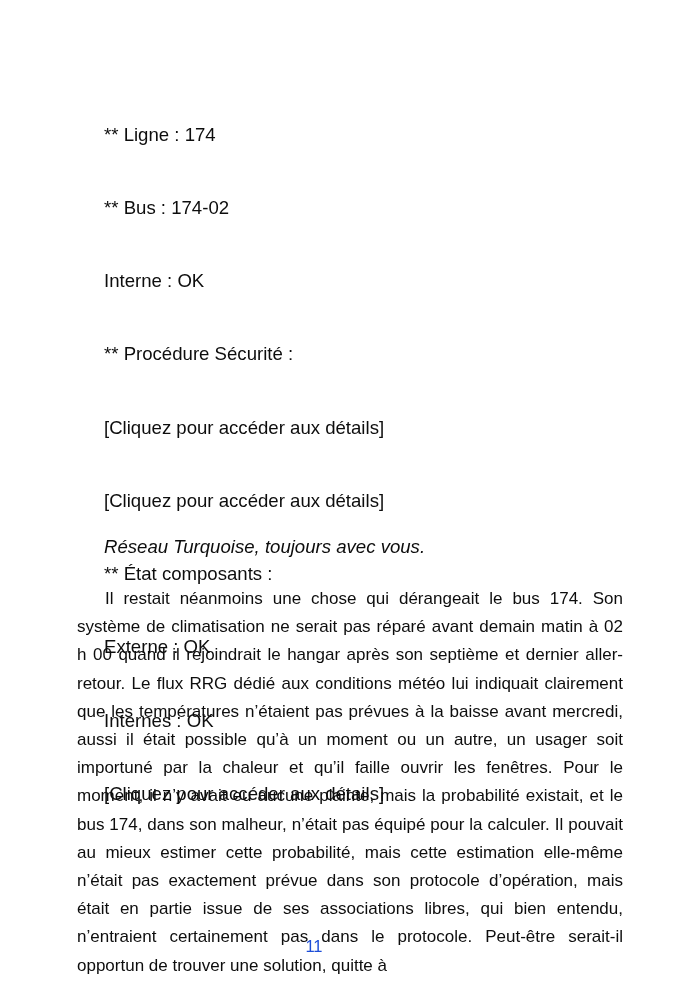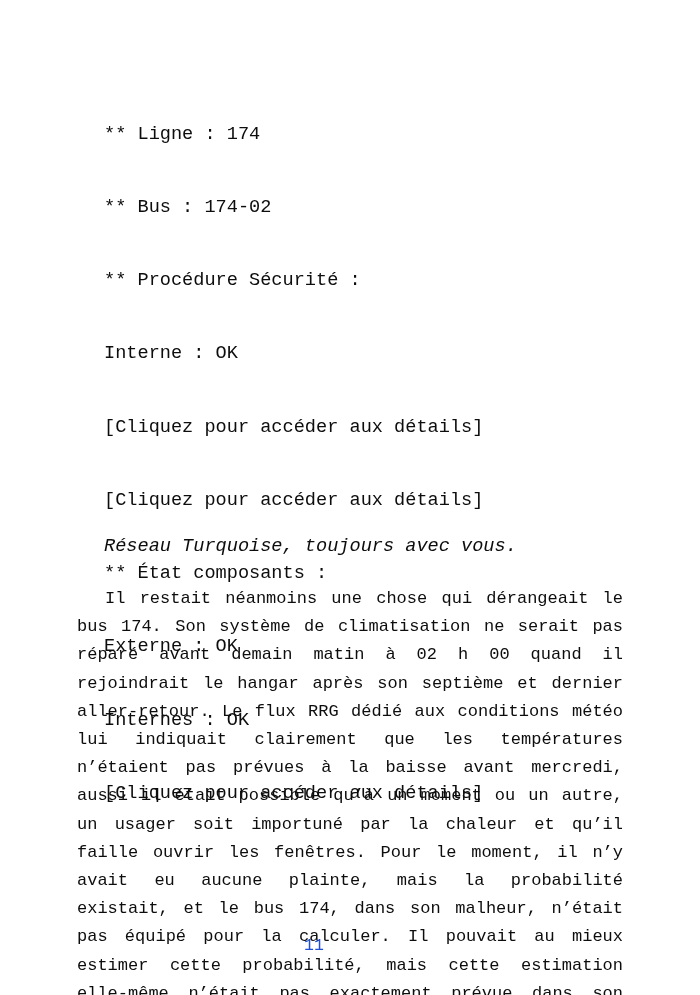--- a/index.html
+++ b/index.html
@@ -5,21 +5,21 @@
   html, body {
     margin: 0;
     padding: 0;
     background: #ffffff;
   }
   .page {
     position: relative;
     width: 700px;
     height: 995px;
     background: #ffffff;
-    font-family: Liberation Mono, monospace;
+    font-family: Liberation Sans, sans-serif;
     color: #0d0d0d;
     overflow: hidden;
     box-sizing: border-box;
   }
 
   
   .status-block {
     position: absolute;
     left: 104px;
     top: 74px;
@@ -73,22 +73,22 @@
   }
 </style>
 </head>
 <body>
 
 <div class="page">
 
   <div class="status-block">
     <span class="status-line">** Ligne : 174</span>
     <span class="status-line">** Bus : 174-02</span>
+    <span class="status-line">Interne : OK</span>
     <span class="status-line">** Procédure Sécurité :</span>
-    <span class="status-line">Interne : OK</span>
     <span class="status-line">[Cliquez pour accéder aux détails]</span>
     <span class="status-line">[Cliquez pour accéder aux détails]</span>
     <span class="status-line">** État composants :</span>
     <span class="status-line">Externe : OK</span>
     <span class="status-line">Internes : OK</span>
     <span class="status-line">[Cliquez pour accéder aux détails]</span>
     
     
     
     

